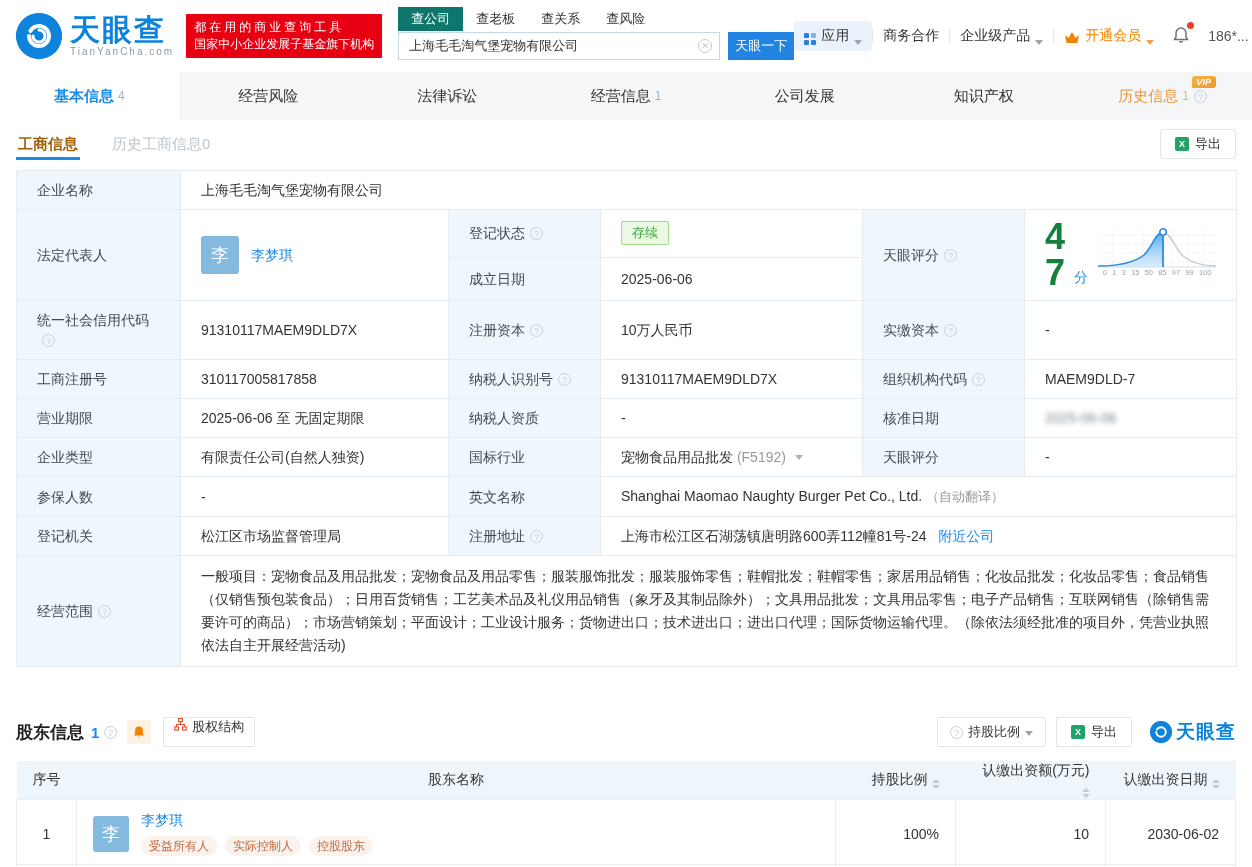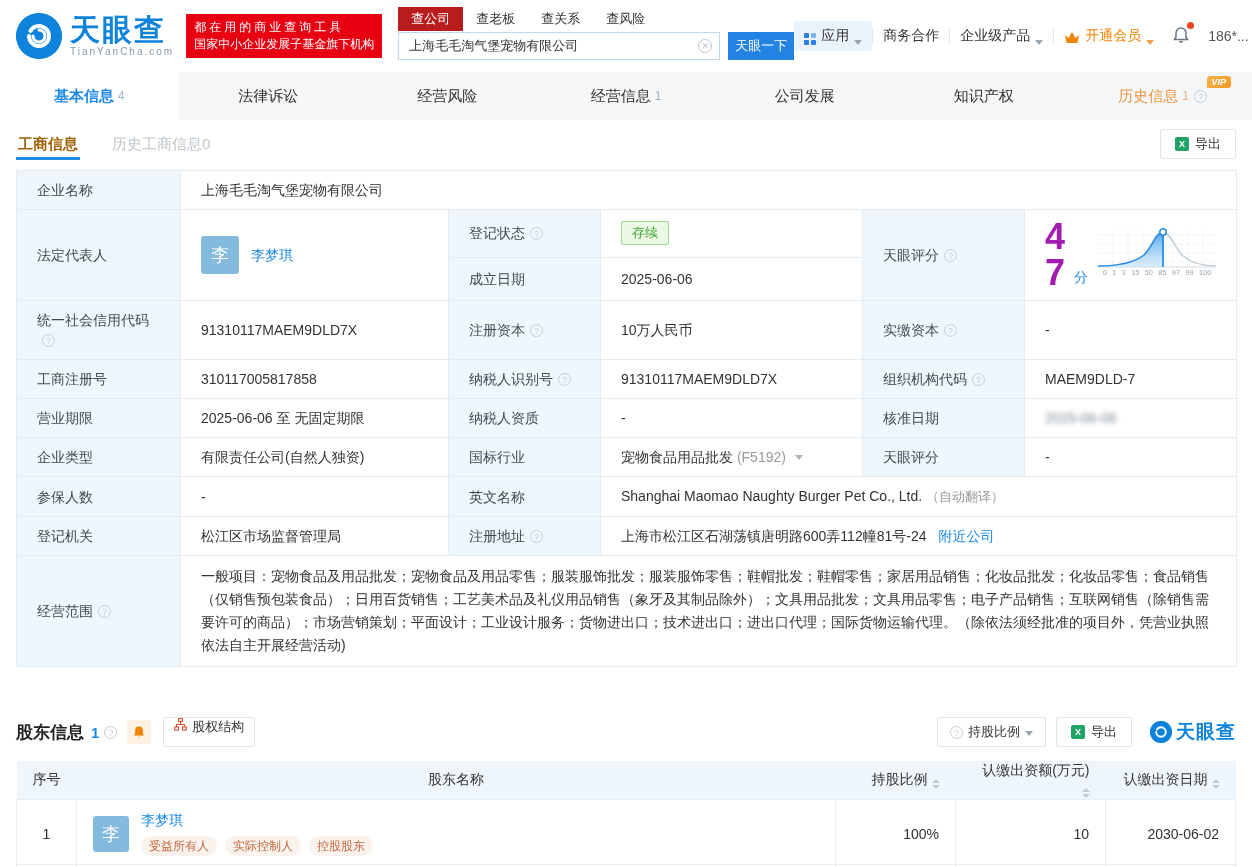--- a/index.html
+++ b/index.html
@@ -14,21 +14,21 @@
   .logo-icon { width:46px; height:46px; border-radius:50%; background:#0e83dc; position:relative; overflow:hidden; flex:0 0 auto; }
   .logo-icon svg { position:absolute; inset:0; }
   .logo-text { margin-left:8px; }
   .logo-brand { font-size:30px; font-weight:bold; color:#0e83dc; line-height:30px; letter-spacing:2px; }
   .logo-domain { font-size:10px; color:#8a9aa8; letter-spacing:2px; margin-top:1px; }
   .red-badge { margin-left:12px; background:#e60012; color:#fff; font-size:12px; padding:5px 8px; line-height:17px; white-space:nowrap; }
   .red-badge .l1 { letter-spacing:3px; }
   .search-block { margin-left:16px; display:flex; flex-direction:column; justify-content:flex-start; height:58px; }
   .search-tabs { display:flex; align-items:center; height:24px; font-size:13px; }
   .search-tab { padding:3px 13px; cursor:pointer; color:#333; }
-  .search-tab.active { background:#b91c1c; color:#fff; }
+  .search-tab.active { background:#0f766e; color:#fff; }
   .search-row { display:flex; height:28px; margin-top:1px; }
   .search-input-wrap { position:relative; width:322px; }
   .search-input { width:100%; height:28px; border:1px solid #c3d9ea; padding:0 30px 0 10px; font-size:13px; color:#333; outline:none; font-family:inherit; }
   .clear-icon { position:absolute; right:8px; top:7px; width:14px; height:14px; border-radius:50%; border:1px solid #c0c8d0; color:#c0c8d0; font-size:9px; line-height:12px; text-align:center; cursor:pointer; }
   .search-btn { width:66px; height:28px; margin-left:8px; background:#2283e2; color:#fff; border:none; font-size:13px; cursor:pointer; font-family:inherit; }
   .top-nav { margin-left:auto; display:flex; align-items:center; gap:0; font-size:14px; }
   .nav-item { display:flex; align-items:flex-end; gap:5px; padding:6px 10px; cursor:pointer; color:#333; white-space:nowrap; }
   .nav-sep { width:1px; height:14px; background:#e3e8ed; }
   .apps-btn { background:#eaf3fc; border-radius:3px; }
   .grid-icon { display:grid; grid-template-columns:5px 5px; grid-template-rows:5px 5px; gap:2px; }
@@ -40,21 +40,21 @@
   .bell-wrap { position:relative; padding:6px 8px; cursor:pointer; }
   .bell-dot { position:absolute; top:2px; right:4px; width:7px; height:7px; border-radius:50%; background:#e8431f; }
   .phone { color:#555; }
   
   .main-tabs { height:48px; background:#f5f6f7; display:flex; }
   .main-tab { flex:1; display:flex; align-items:center; justify-content:center; font-size:15px; color:#333; cursor:pointer; position:relative; }
   .main-tab.active { background:#fff; color:#1e8ae8; font-weight:bold; }
   .tab-count { font-size:12px; color:#9db4c9; margin-left:4px; font-weight:normal; }
   .main-tab.vip-tab { color:#e8963e; }
   .main-tab.vip-tab .tab-count { color:#e3b285; }
-  .vip-badge { position:absolute; top:4px; right:21px; background:linear-gradient(135deg,#f7b24a,#ef9a27); color:#fff; font-size:9px; font-weight:bold; font-style:italic; padding:1px 5px; border-radius:3px 3px 3px 0; }
+  .vip-badge { position:absolute; top:4px; right:36px; background:linear-gradient(135deg,#f7b24a,#ef9a27); color:#fff; font-size:9px; font-weight:bold; font-style:italic; padding:1px 5px; border-radius:3px 3px 3px 0; }
   .qmark { display:inline-block; width:13px; height:13px; border-radius:50%; border:1px solid #c8ced6; color:#c8ced6; font-size:9px; line-height:12px; text-align:center; vertical-align:1px; margin-left:5px; flex:0 0 auto; }
   
   .sub-tabs { height:48px; display:flex; align-items:center; padding:0 16px; }
   .sub-tab { font-size:15px; cursor:pointer; position:relative; padding:12px 2px; }
   .sub-tab.active { font-weight:bold; color:#a16207; }
   .sub-tab.active::after { content:""; position:absolute; left:0; right:0; bottom:6px; height:3px; background:#1e8ae8; }
   .sub-tab.muted { color:#bfc6cc; margin-left:30px; font-weight:normal; }
   .export-btn { margin-left:auto; display:flex; align-items:center; gap:6px; border:1px solid #e1e6ea; background:#fff; height:30px; padding:0 14px; font-size:13px; color:#333; cursor:pointer; border-radius:2px; font-family:inherit; }
   .excel-ico { width:14px; height:14px; background:#21a366; border-radius:2px; color:#fff; font-size:9px; font-weight:bold; line-height:14px; text-align:center; }
   
@@ -64,21 +64,21 @@
   .rep-cell { display:flex; align-items:center; }
   .avatar { width:38px; height:38px; border-radius:3px; background:#85badf; color:#fff; font-size:18px; display:flex; align-items:center; justify-content:center; flex:0 0 auto; }
   .link { color:#1e8ae8; text-decoration:none; cursor:pointer; }
   .rep-cell .link { margin-left:12px; }
   .status-badge { display:inline-block; background:#eaf8e4; border:1px solid #9ed98e; color:#43a53c; font-size:13px; line-height:18px; padding:2px 10px; border-radius:2px; }
   .gray { color:#999; }
   .note { color:#999; font-size:13px; }
   .blurred { color:#7d8790; filter:blur(2.6px); user-select:none; }
   .chev-down { width:0; height:0; border-left:4px solid transparent; border-right:4px solid transparent; border-top:5px solid #aab4bd; display:inline-block; margin-left:5px; vertical-align:2px; cursor:pointer; }
   .score-cell { display:flex; align-items:center; gap:10px; }
-  .score-num { font-size:36px; font-weight:bold; color:#a21caf; line-height:36px; }
+  .score-num { font-size:36px; font-weight:bold; color:#15803d; line-height:36px; }
   .score-unit { font-size:14px; color:#1e8ae8; align-self:flex-end; margin:0 0 4px -6px; }
   .score-chart { position:relative; width:118px; height:56px; flex:0 0 auto; }
   .score-ticks { position:absolute; left:0; right:0; bottom:0; display:flex; justify-content:space-between; font-size:8px; color:#9aa5ae; transform:scale(0.92); }
   .scope-val { line-height:23px !important; }
   
   .sh-header { margin:50px 16px 14px; display:flex; align-items:center; }
   .sh-title { font-size:17px; font-weight:bold; color:#222; }
   .sh-count { color:#1e8ae8; font-size:15px; margin-left:7px; font-weight:bold; }
   .bell-box { width:24px; height:24px; background:#fdf1e3; border-radius:3px; display:flex; align-items:center; justify-content:center; margin-left:10px; cursor:pointer; }
   .equity-btn { margin-left:12px; display:flex; align-items:flex-start; gap:5px; border:1px solid #e1e6ea; background:#fff; height:30px; padding:0 10px; font-size:13px; color:#333; cursor:pointer; border-radius:2px; font-family:inherit; }
@@ -179,24 +179,24 @@
     </span>
   </div>
 </div>
 
 <div class="main-tabs">
   <div class="main-tab active">
     <span>基本信息</span>
       <span class="tab-count">4</span>
   </div>
   <div class="main-tab">
+    <span>经营风险</span>
+  </div>
+  <div class="main-tab">
     <span>法律诉讼</span>
-  </div>
-  <div class="main-tab">
-    <span>经营风险</span>
   </div>
   <div class="main-tab">
     <span>经营信息</span>
       <span class="tab-count">1</span>
   </div>
   <div class="main-tab">
     <span>公司发展</span>
   </div>
   <div class="main-tab">
     <span>知识产权</span>

